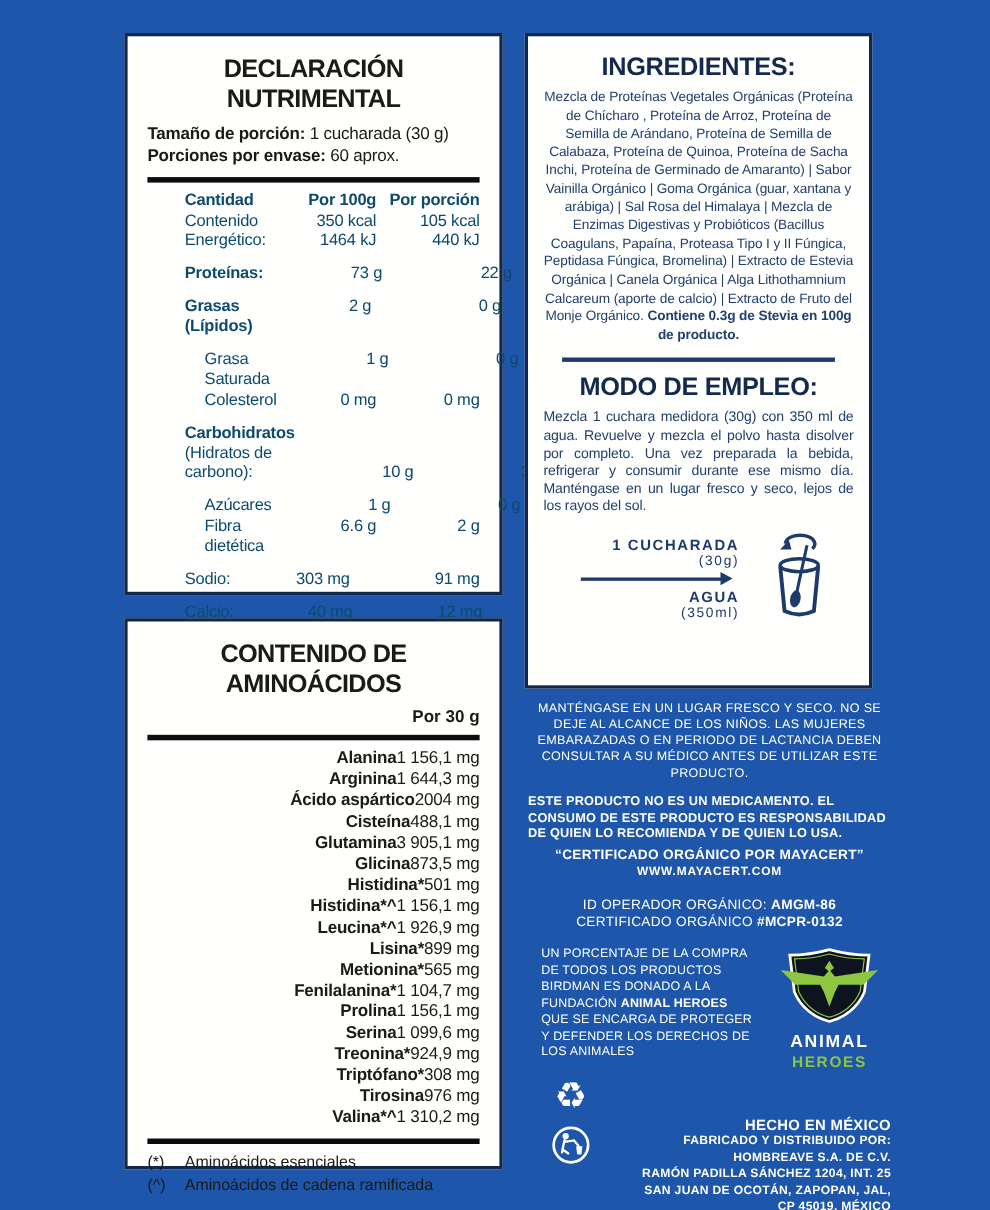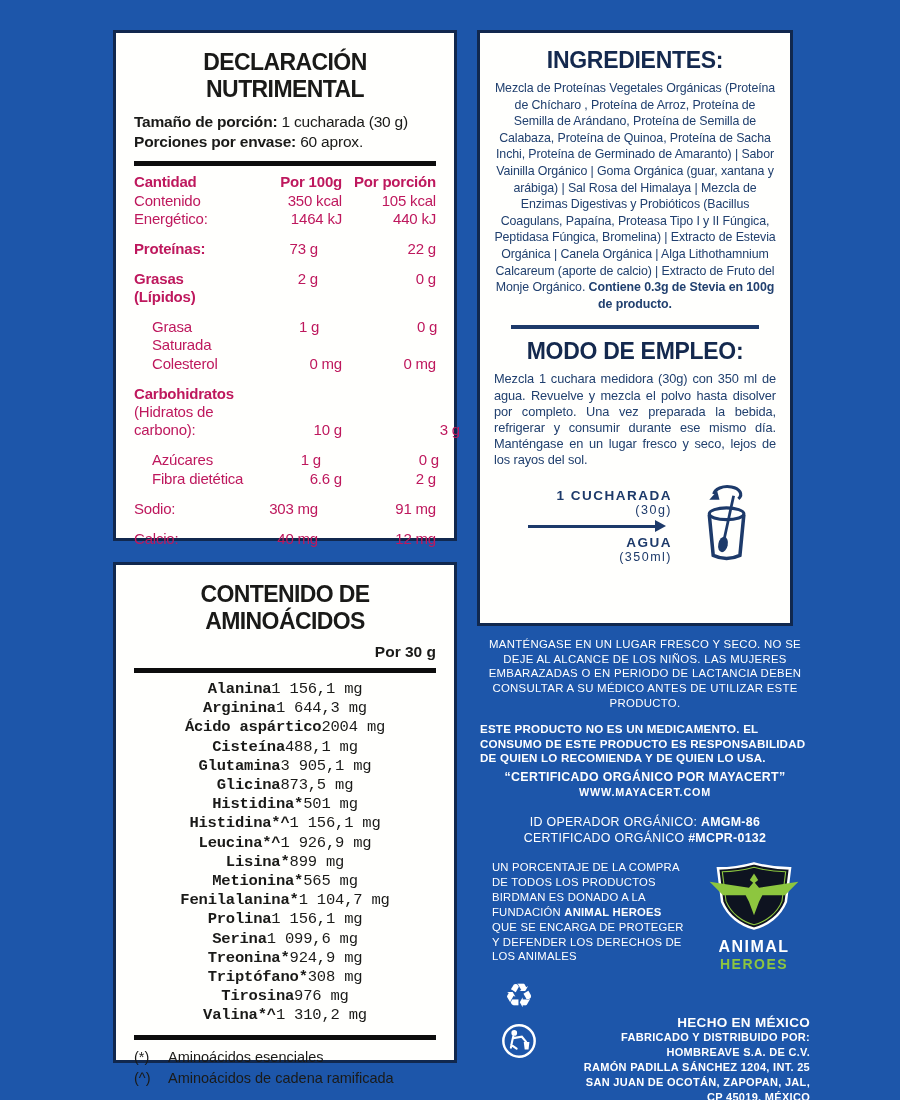--- a/index.html
+++ b/index.html
@@ -13,33 +13,33 @@
   #card-nutrition{left:113px;top:30px;width:344px;height:511px;padding:12px 18px;}
   #card-amino{left:113px;top:562px;width:344px;height:501px;padding:12px 18px;}
   #card-right{left:477px;top:30px;width:316px;height:596px;padding:10px 14px;}
 
   
   .big-title{font-size:23px;font-weight:700;letter-spacing:-0.6px;color:#1a1a18;text-align:center;margin-top:4px;}
   .serving{margin-top:9px;font-size:15.5px;color:#1a1a18;letter-spacing:-0.2px;line-height:20px;}
   .serving b{font-weight:700;}
   .rule{height:5px;background:#0d0d0d;margin:9px 0 7px;}
   .rule2{height:5px;background:#0d0d0d;margin:7px 0 7px;}
-  .n-head,.n-row{display:grid;grid-template-columns:1fr 80px 90px;column-gap:4px;font-size:15px;color:#be185d;letter-spacing:-0.2px;line-height:18px;}
+  .n-head,.n-row{display:grid;grid-template-columns:1fr 80px 90px;column-gap:4px;font-size:15px;color:#0c4a6e;letter-spacing:-0.2px;line-height:18px;margin-left:34px;}
   .n-head{font-weight:700;}
   .n-head .r{text-align:right;}
   .n-row{margin-top:1px;align-items:start;}
   .n-row.gap{margin-top:12px;gap:28px;}
   .n-row.align-end{align-items:end;}
   .n-row .n-label.indent{padding-left:18px;}
   .n-row .n-label .b{font-weight:700;}
   .n-val{text-align:right;}
   
   .sub-right{font-size:15.5px;font-weight:700;text-align:right;color:#1a1a18;margin-top:8px;}
   .a-list{margin-top:4px;}
-  .a-row{display:flex;justify-content:center;font-size:15.5px;line-height:19.2px;color:#1a1a18;letter-spacing:-0.2px;font-family:Liberation Mono, monospace;}
+  .a-row{display:flex;justify-content:flex-end;font-size:15.5px;line-height:19.2px;color:#1a1a18;letter-spacing:-0.2px;}
   .a-row .a-name{font-weight:700;}
   .a-foot{display:grid;grid-template-columns:34px 1fr;font-size:14.5px;line-height:21px;color:#1a1a18;}
   
   .navy-title{font-size:23px;font-weight:700;letter-spacing:-0.3px;color:#14294e;text-align:center;margin-top:4px;}
   .ing-body{margin-top:6px;font-size:12.4px;line-height:16.6px;color:#21406f;text-align:center;letter-spacing:-0.1px;}
   .ing-body b{font-weight:700;}
   .navy-rule{height:4px;background:#1d3a6a;width:88%;margin:13px auto 9px;}
   .modo-body{margin-top:6px;font-size:12.8px;line-height:16.2px;color:#21406f;text-align:justify;letter-spacing:-0.1px;}
   .diagram{display:flex;justify-content:center;align-items:center;gap:20px;margin-top:13px;}
   .diag-text{width:160px;text-align:right;color:#1d3a6a;}

